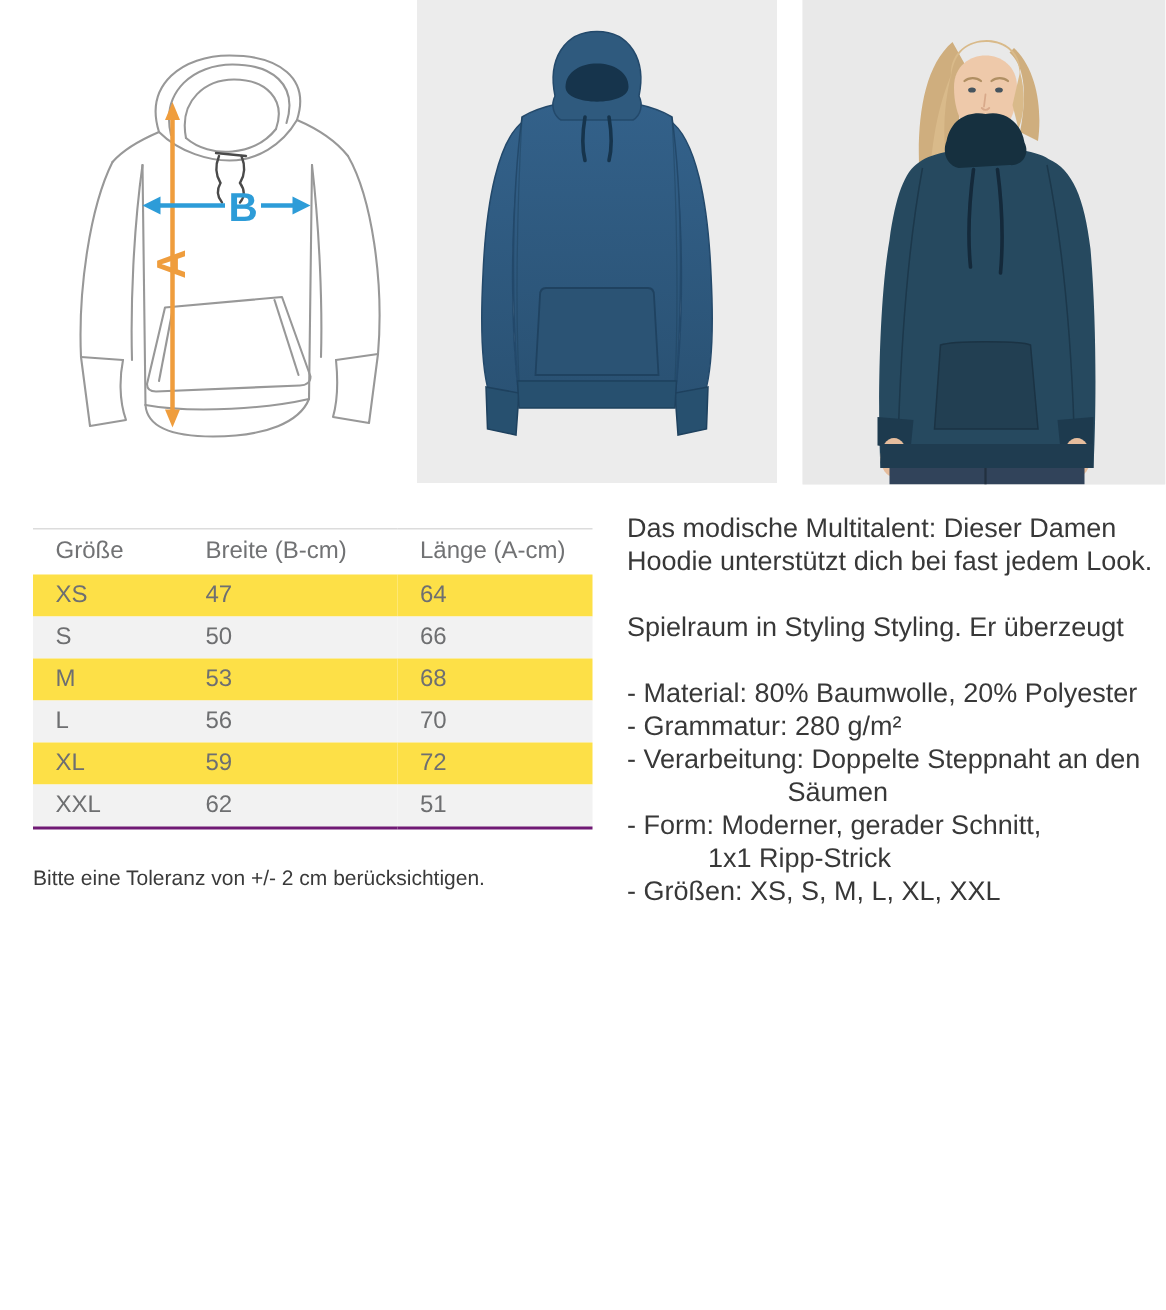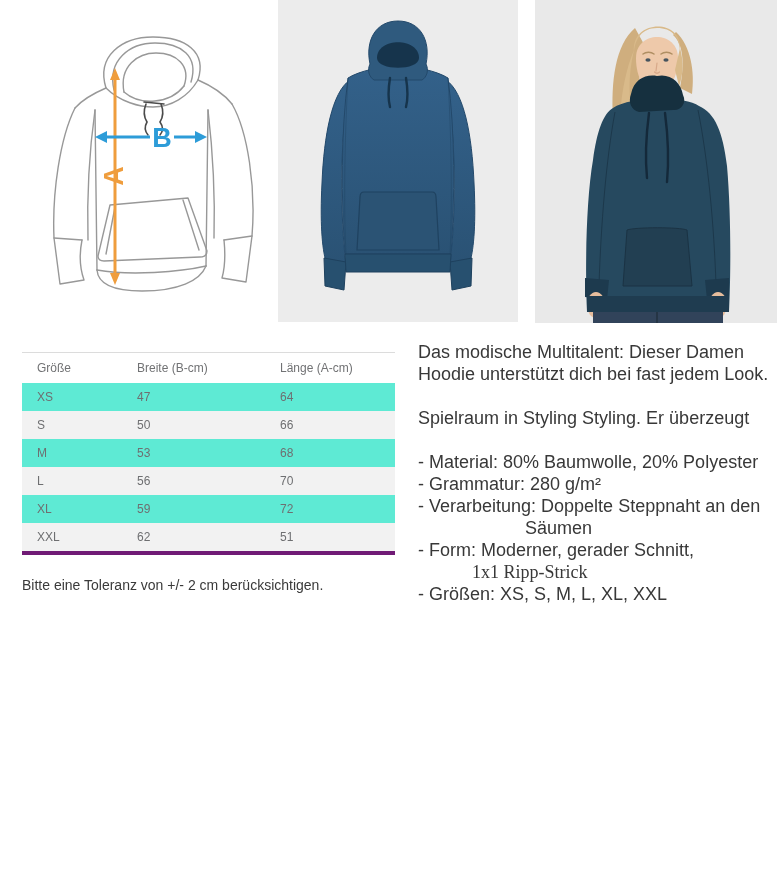--- a/index.html
+++ b/index.html
@@ -11,48 +11,48 @@
   
   .diagram-box{position:absolute;left:40px;top:18px;width:230px;height:295px;background:#ffffff;}
   .photo-flat{position:absolute;left:278px;top:0;width:240px;height:322px;background:#ececec;}
   .photo-model{position:absolute;left:535px;top:0;width:242px;height:323px;background:#e9e9e9;}
   .diagram-box svg,.photo-flat svg,.photo-model svg{display:block;width:100%;height:100%;}
 
   
   .size-table{
     position:absolute;left:22px;top:352px;width:373px;
     border-collapse:collapse;table-layout:fixed;
-    font-size:12px;color:#6e6f71;
-    border-top:1px solid #dcdcdc;border-bottom:4px solid #701a75;
+    font-size:16px;color:#6e6f71;
+    border-top:1px solid #dcdcdc;border-bottom:2px solid #701a75;
   }
   .size-table col.c1{width:100px;}
   .size-table col.c2{width:143px;}
   .size-table col.c3{width:130px;}
   .size-table th{
     font-weight:normal;text-align:left;height:30px;
     padding:0 0 0 15px;color:#717274;background:#ffffff;
   }
   .size-table td{height:28px;padding:0 0 0 15px;}
-  .size-table tr.odd td{background:#5eead4;margin-left:36px;}
+  .size-table tr.odd td{background:#fde047;margin-left:36px;}
   .size-table tr.even td{background:#f2f2f2;}
 
   .tolerance-note{
     position:absolute;left:22px;top:577px;width:380px;
     font-size:14px;color:#3a3a3a;
   }
 
   
   .description{
     position:absolute;left:418px;top:341px;width:356px;
     font-size:18px;line-height:22px;color:#383838;
   }
   .desc-line{white-space:nowrap;}
   .desc-gap{height:22px;}
   .ind-saeumen{padding-left:107px;}
-  .ind-ripp{padding-left:54px;font-family:Liberation Serif, serif;}
+  .ind-ripp{padding-left:54px;}
 </style>
 </head>
 <body>
 
 <div class="diagram-box">
   <svg viewBox="0 0 230 295">
     <g fill="none" stroke="#989898" stroke-width="1.4" stroke-linecap="round" stroke-linejoin="round">
 
       <path d="M66,70 C56,38 82,19 113,19 C146,19 167,34 158,62"></path>
       <path d="M74,72 C67,42 90,25 115,25 C141,25 159,38 151,64"></path>

